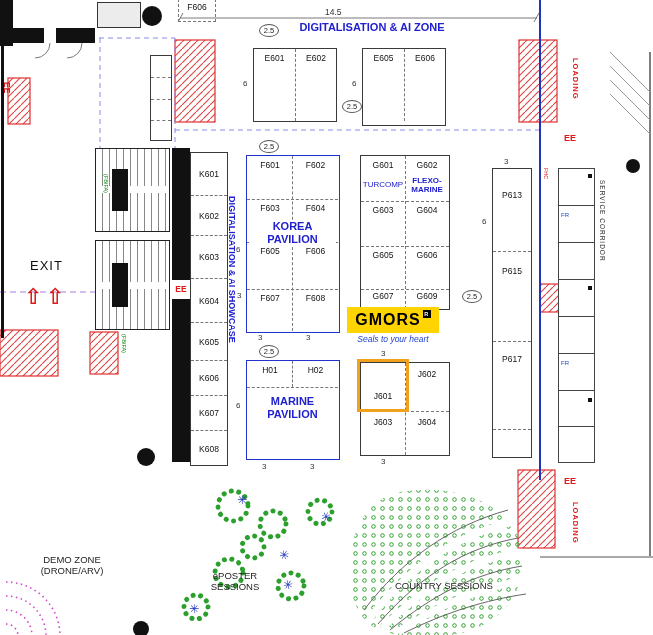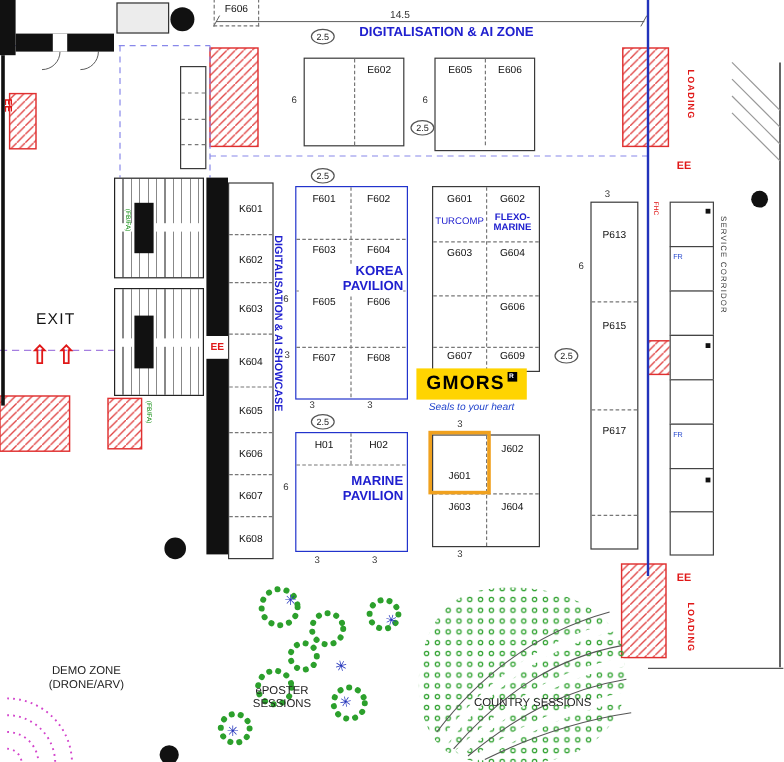--- a/index.html
+++ b/index.html
@@ -20,21 +20,21 @@
   .red{color:#e01818}
   .grn{color:#0a8a0a}
   .vert{writing-mode:vertical-rl}
   .circ{position:absolute;width:20px;height:13px;border:1px solid #555;border-radius:50%;background:#fff;font-size:7.5px;color:#222;display:flex;align-items:center;justify-content:center;line-height:1}
   .dim{position:absolute;font-size:8px;color:#333;line-height:1}
   .stair{position:absolute;border:1.5px solid #222;background:repeating-linear-gradient(90deg,#fff 0 6px,#888 6px 7px)}
   .closet{position:absolute;border:1px solid #444;background:#fff}
   .sq{position:absolute;width:4px;height:4px;background:#111}
   .star{position:absolute;color:#2233bb;font-size:12px;line-height:1;font-family:"DejaVu Sans",sans-serif}
   .arrow{position:absolute;color:#e01818;font-size:22px;font-weight:bold;line-height:1;font-family:"DejaVu Sans",sans-serif}
-  .ztxt{position:absolute;background:#fff;text-align:right;font-weight:bold;color:#2020cf;line-height:1.2;font-size:11px}
+  .ztxt{position:absolute;background:#fff;text-align:center;font-weight:bold;color:#2020cf;line-height:1.2;font-size:11px}
   .gmors{position:absolute;left:347px;top:307px;width:92px;height:26px;background:#ffd400;display:flex;align-items:center;justify-content:center;font-weight:bold;font-size:16px;letter-spacing:1px;color:#000}
   .gmors .reg{width:8px;height:8px;background:#000;color:#fff;font-size:5.5px;line-height:8px;text-align:center;margin-left:2px;align-self:flex-start;margin-top:3px;font-weight:bold}
   .tag{position:absolute;left:347px;top:335px;width:92px;text-align:center;font-style:italic;font-size:8.5px;color:#2244cc;line-height:1}
   .hl{position:absolute;left:357px;top:359px;width:52px;height:53px;border:3px solid #f0a11e}
 </style>
 </head>
 <body>
 
 <div id="plan">
 
@@ -145,20 +145,21 @@
   </div>
 
   <div class="blk" style="left:172px;top:148px;width:18px;height:132px"></div>
   <div class="blk" style="left:172px;top:299px;width:18px;height:163px"></div>
   <div class="lbl red c" style="left:171px;top:284px;width:20px;font-size:8.5px;font-weight:bold">EE</div>
 
   <div style="position:absolute;left:178px;top:-6px;width:38px;height:28px;border:1px dashed #777"></div>
   <div class="lbl c" style="left:178px;top:2px;width:38px;font-size:8.5px;color:#111">F606</div>
 
   <div class="grid b1" style="left:253px;top:48px;width:84px;height:74px">
+    <div class="bcell" style="left:0;top:0;width:41px;height:72px">E601</div>
     <div class="bcell" style="left:42px;top:0;width:40px;height:72px">E602</div>
     <div class="vdash" style="left:41px;top:0;height:72px"></div>
   </div>
   <div class="grid b1" style="left:362px;top:48px;width:84px;height:78px">
     <div class="bcell" style="left:0;top:0;width:41px;height:72px">E605</div>
     <div class="bcell" style="left:42px;top:0;width:40px;height:72px">E606</div>
     <div class="vdash" style="left:41px;top:0;height:72px"></div>
   </div>
 
   <div class="grid b1" style="left:190px;top:152px;width:38px;height:314px">
@@ -202,20 +203,21 @@
       <span>MARINE</span><br>
       <span>PAVILION</span>
     </div>
   </div>
 
   <div class="grid b1" style="left:360px;top:155px;width:90px;height:155px">
     <div class="bcell" style="left:0;top:0;width:44px;height:45px">G601</div>
     <div class="bcell" style="left:44px;top:0;width:44px;height:45px">G602</div>
     <div class="bcell" style="left:0;top:45px;width:44px;height:45px">G603</div>
     <div class="bcell" style="left:44px;top:45px;width:44px;height:45px">G604</div>
+    <div class="bcell" style="left:0;top:90px;width:44px;height:43px">G605</div>
     <div class="bcell" style="left:44px;top:90px;width:44px;height:43px">G606</div>
     <div class="bcell" style="left:0;top:133px;width:44px;height:20px;padding-top:3px">G607</div>
     <div class="bcell" style="left:44px;top:133px;width:44px;height:20px;padding-top:3px">G609</div>
     <div class="vdash" style="left:44px;top:0;height:153px"></div>
     <div class="hdash" style="left:0;top:45px;width:88px"></div>
     <div class="hdash" style="left:0;top:90px;width:88px"></div>
     <div class="hdash" style="left:0;top:133px;width:88px"></div>
     <div class="lbl blue c" style="left:0;top:24px;width:44px;font-size:8px;font-weight:normal">TURCOMP</div>
     <div class="lbl blue c" style="left:44px;top:20px;width:44px;font-size:8px;font-weight:bold;line-height:1.15">
       <span>FLEXO-</span><br>

